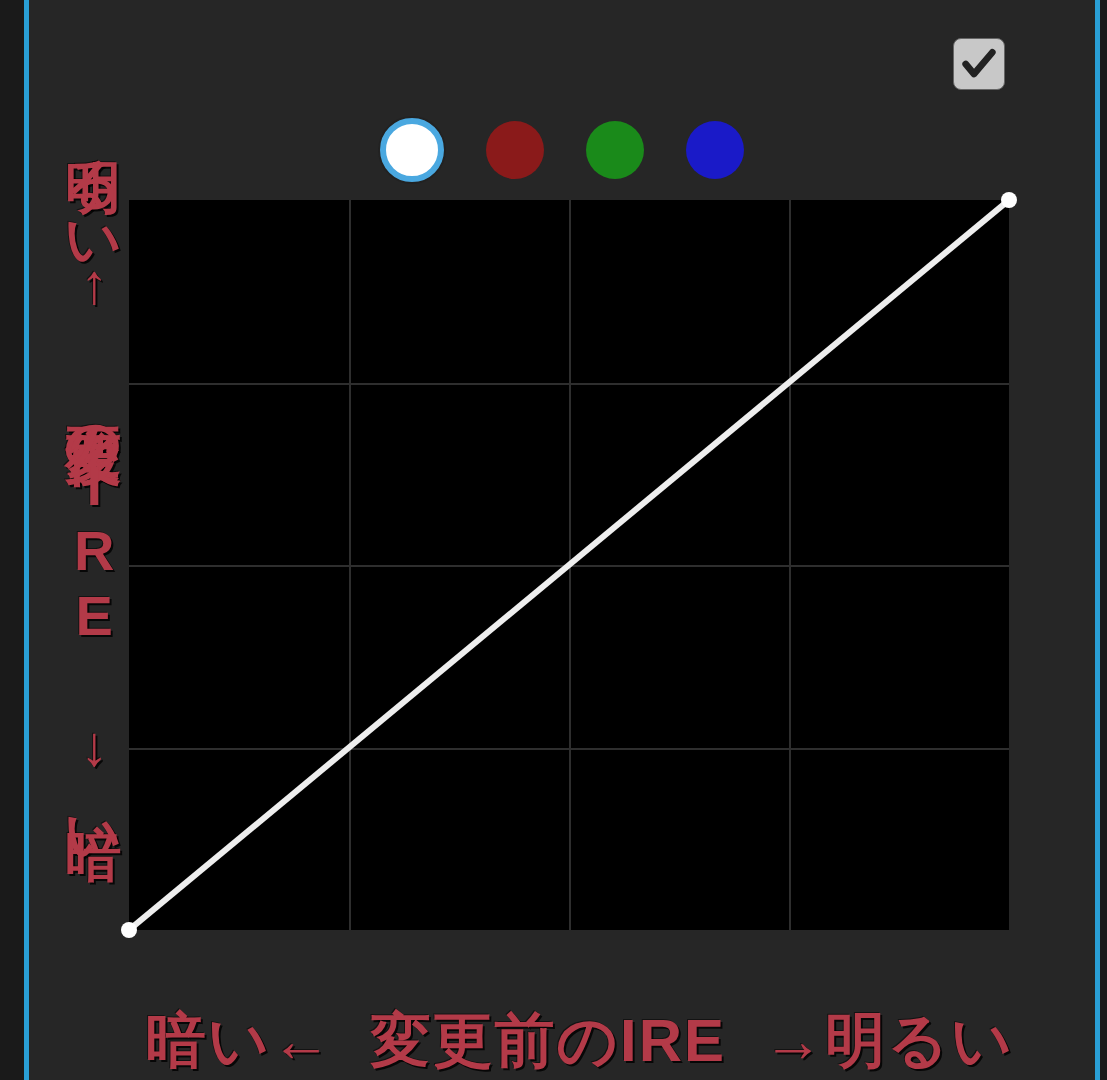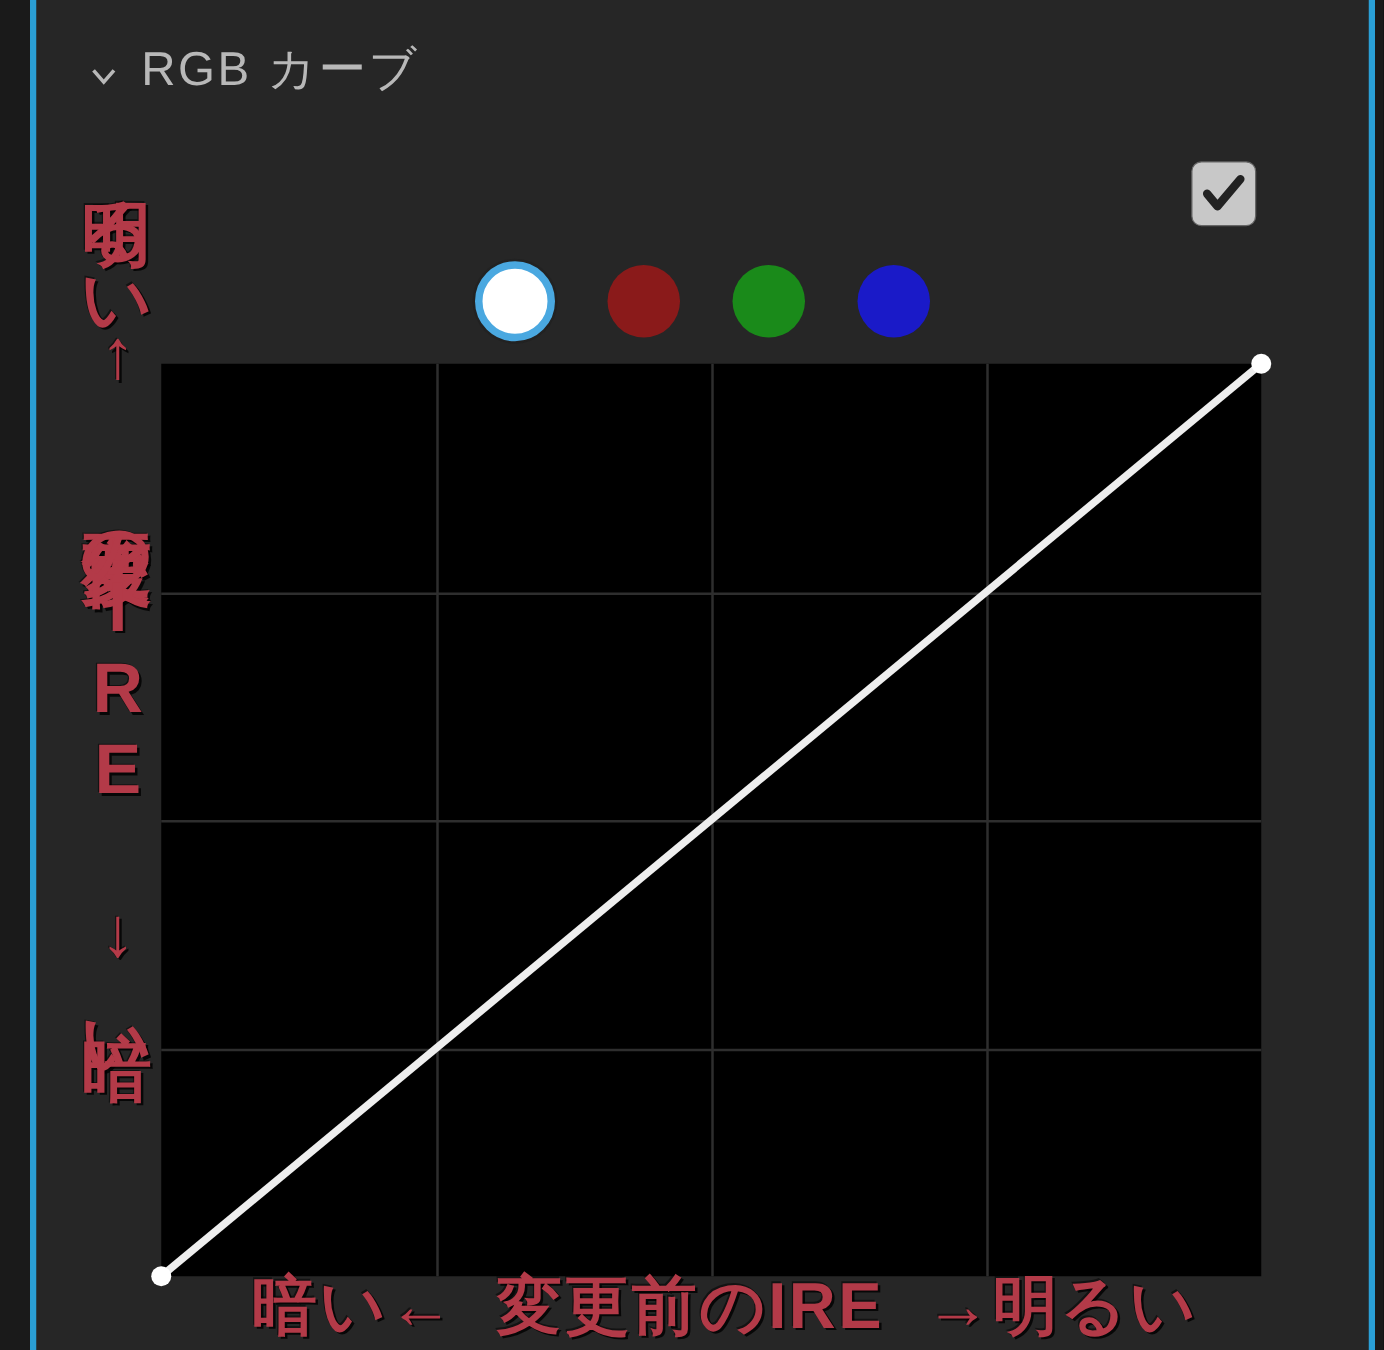--- a/index.html
+++ b/index.html
@@ -120,36 +120,28 @@
     left: 62px;
     top: 118px;
     height: 900px;
     font-size: 56px;
   }
   .annot.horizontal {
     left: 100px;
     bottom: 6px;
     width: 960px;
     text-align: center;
-    font-size: 52px;
+    font-size: 60px;
   }
 </style>
 </head>
 <body>
 
 <div class="panel">
 
-  <div class="section-header">
-    <span class="chev">
-      <svg viewBox="0 0 24 24">
-          <path d="M5 8l7 8 7-8" fill="none" stroke="#b8b8b8" stroke-width="2.5"></path>
-        </svg>
-    </span>
-    <span>RGB カーブ</span>
-  </div>
 
   <div class="top-row">
     <div class="checkbox">
       <svg viewBox="0 0 24 24">
           <path d="M4 12l5 6L20 5" fill="none" stroke="#222" stroke-width="4" stroke-linecap="round" stroke-linejoin="round"></path>
         </svg>
     </div>
   </div>
 
   <div class="channels">

